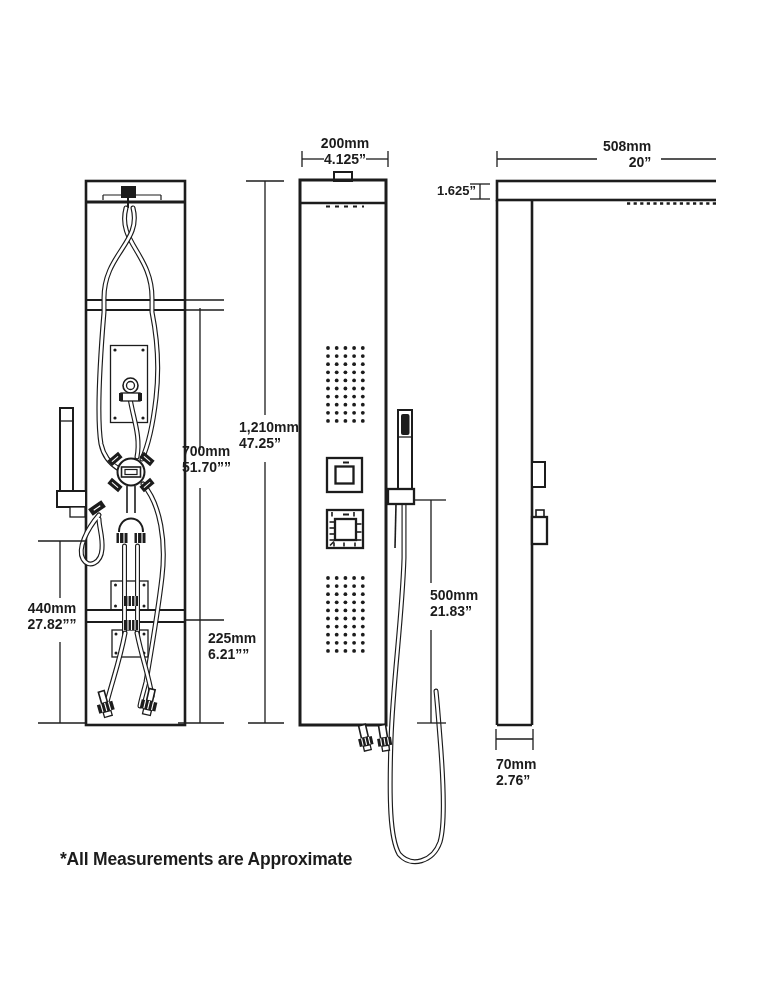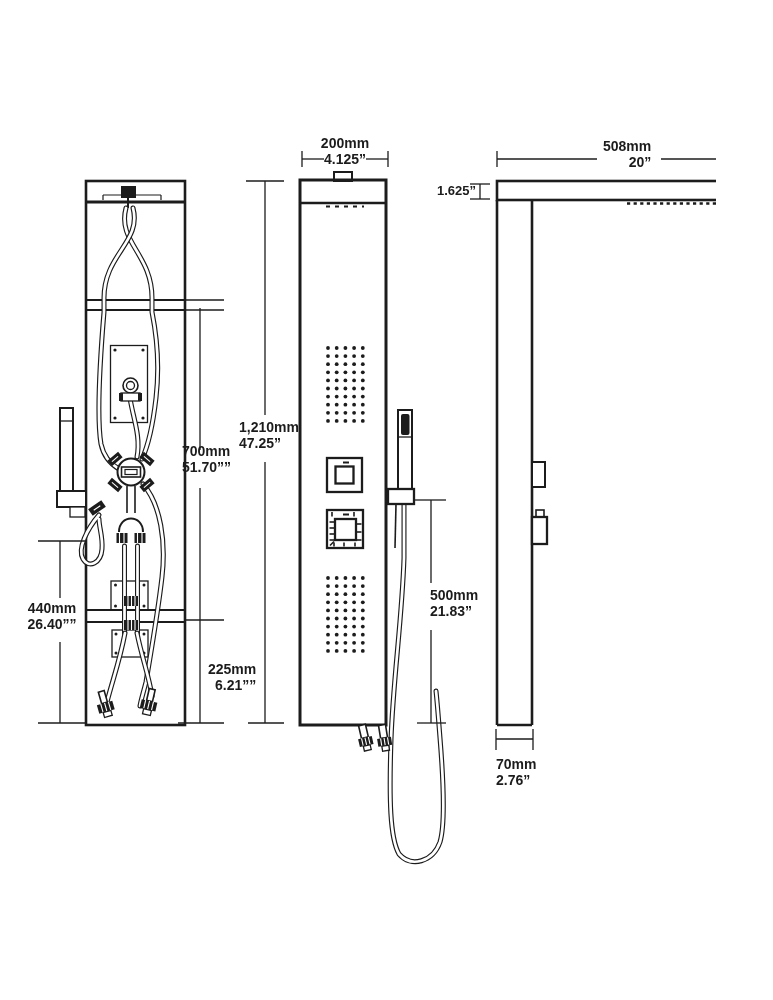--- a/index.html
+++ b/index.html
@@ -407,29 +407,30 @@
 <div class="lbl" style="left:239px;top:420px;">
   <span class="u">1,210mm</span>
   <span class="u">47.25”</span>
 </div>
 <div class="lbl" style="left:182px;top:444px;">
   <span class="u">700mm</span>
   <span class="u">51.70””</span>
 </div>
 <div class="lbl" style="left:26px;top:601px;width:52px;text-align:center;">
   <span class="u">440mm</span>
-  <span class="u">26.40””</span>
-</div>
-<div class="lbl" style="left:208px;top:662px;text-align:right;">
+  <span class="u">27.82””</span>
+</div>
+<div class="lbl" style="left:208px;top:631px;">
   <span class="u">225mm</span>
   <span class="u">6.21””</span>
 </div>
 <div class="lbl" style="left:430px;top:588px;">
   <span class="u">500mm</span>
   <span class="u">21.83”</span>
 </div>
 <div class="lbl" style="left:496px;top:757px;">
   <span class="u">70mm</span>
   <span class="u">2.76”</span>
 </div>
 
+<div class="footnote">*All Measurements are Approximate</div>
 
 </div>
 
 </body></html>

